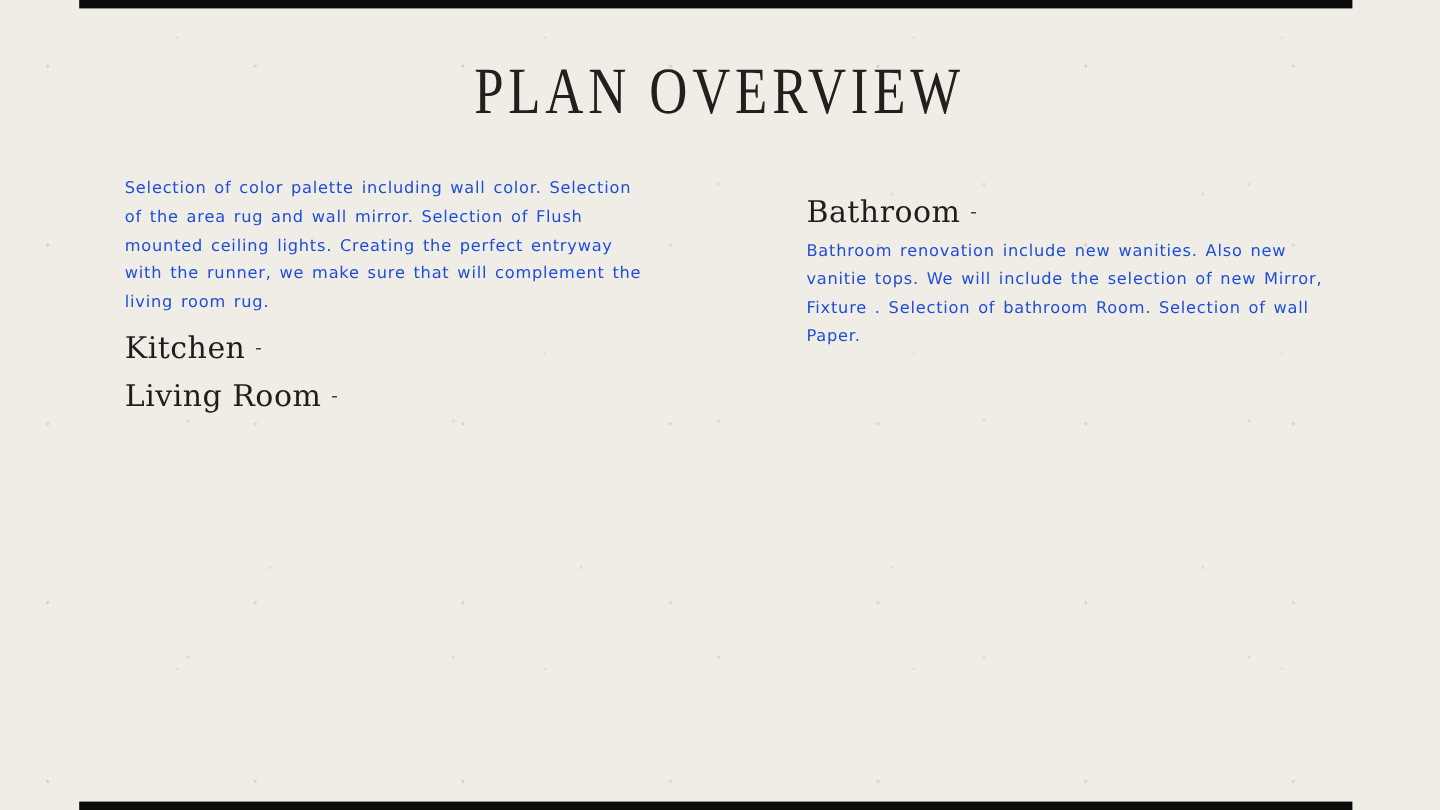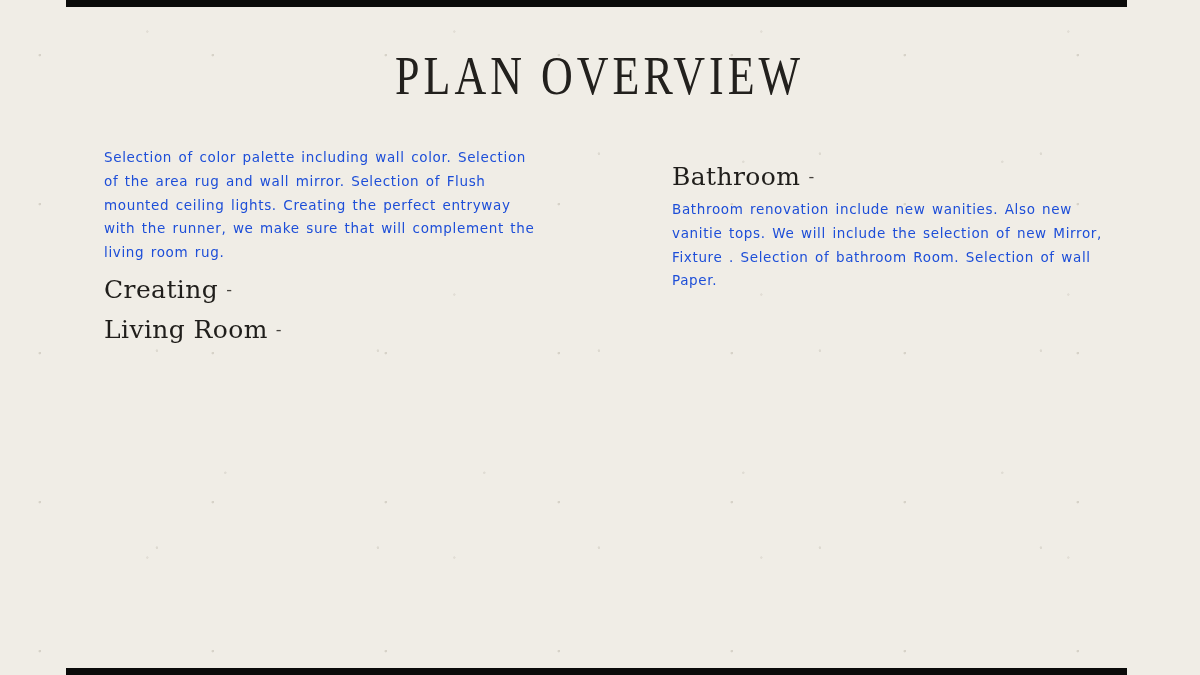--- a/index.html
+++ b/index.html
@@ -93,21 +93,21 @@
 <h1 class="page-title"><span class="title-inner">PLAN OVERVIEW</span></h1>
 
 <div class="col col-left">
 
   <p class="section-body">Selection of color palette including wall color. Selection
 of the area rug and wall mirror. Selection of Flush
 mounted ceiling lights. Creating the perfect entryway
 with the runner, we make sure that will complement the
 living room rug.</p>
 
-  <h2 class="section-title"><span>Creating</span><span class="dash">-</span></h2>
+  <h2 class="section-title"><span>Kitchen</span><span class="dash">-</span></h2>
 
   <h2 class="section-title lr-heading"><span>Living Room</span><span class="dash">-</span></h2>
 
 </div>
 
 <div class="col col-right">
 
   <h2 class="section-title"><span>Bathroom</span><span class="dash">-</span></h2>
   <p class="section-body">Bathroom renovation include new wanities. Also new
 vanitie tops. We will include the selection of new Mirror,

